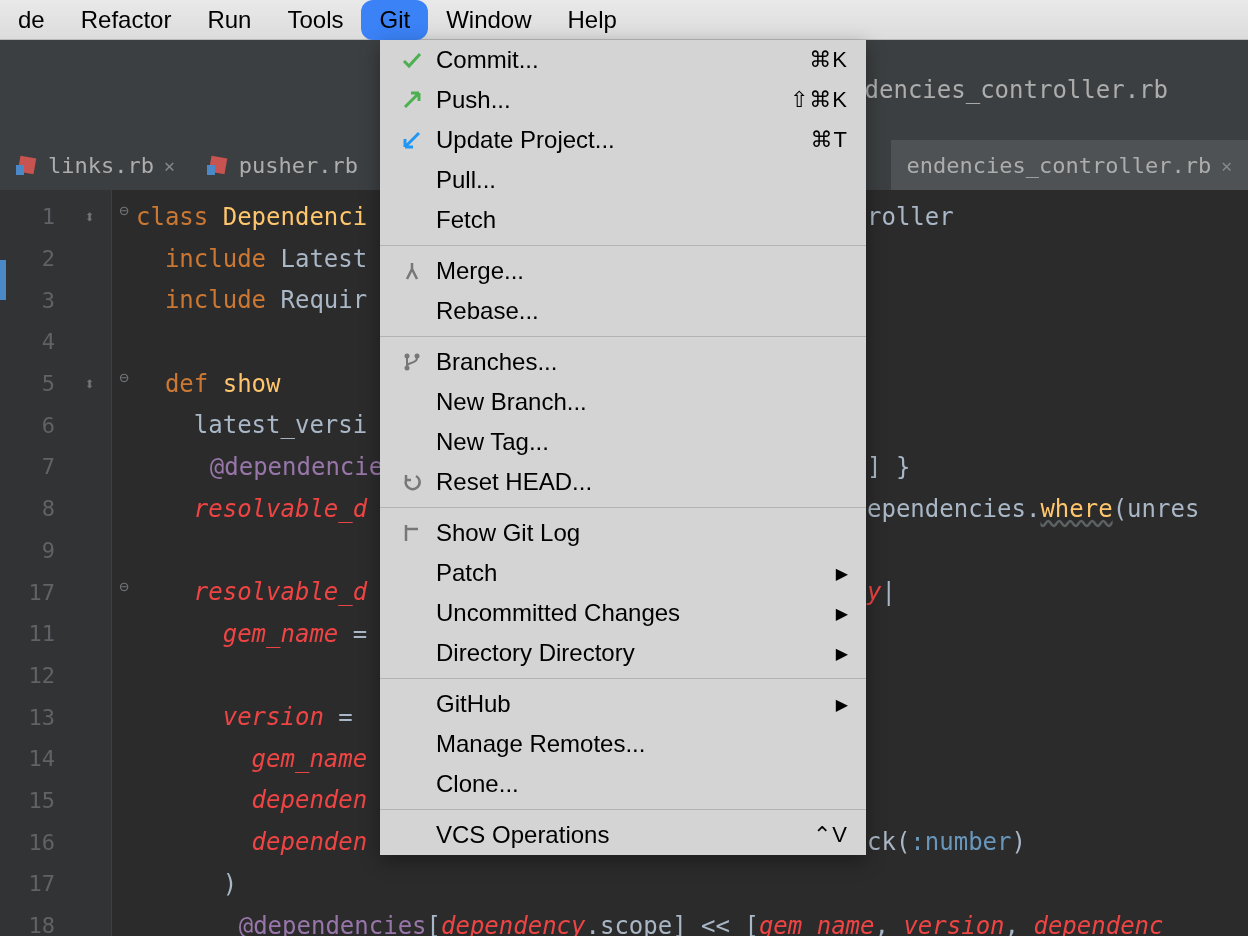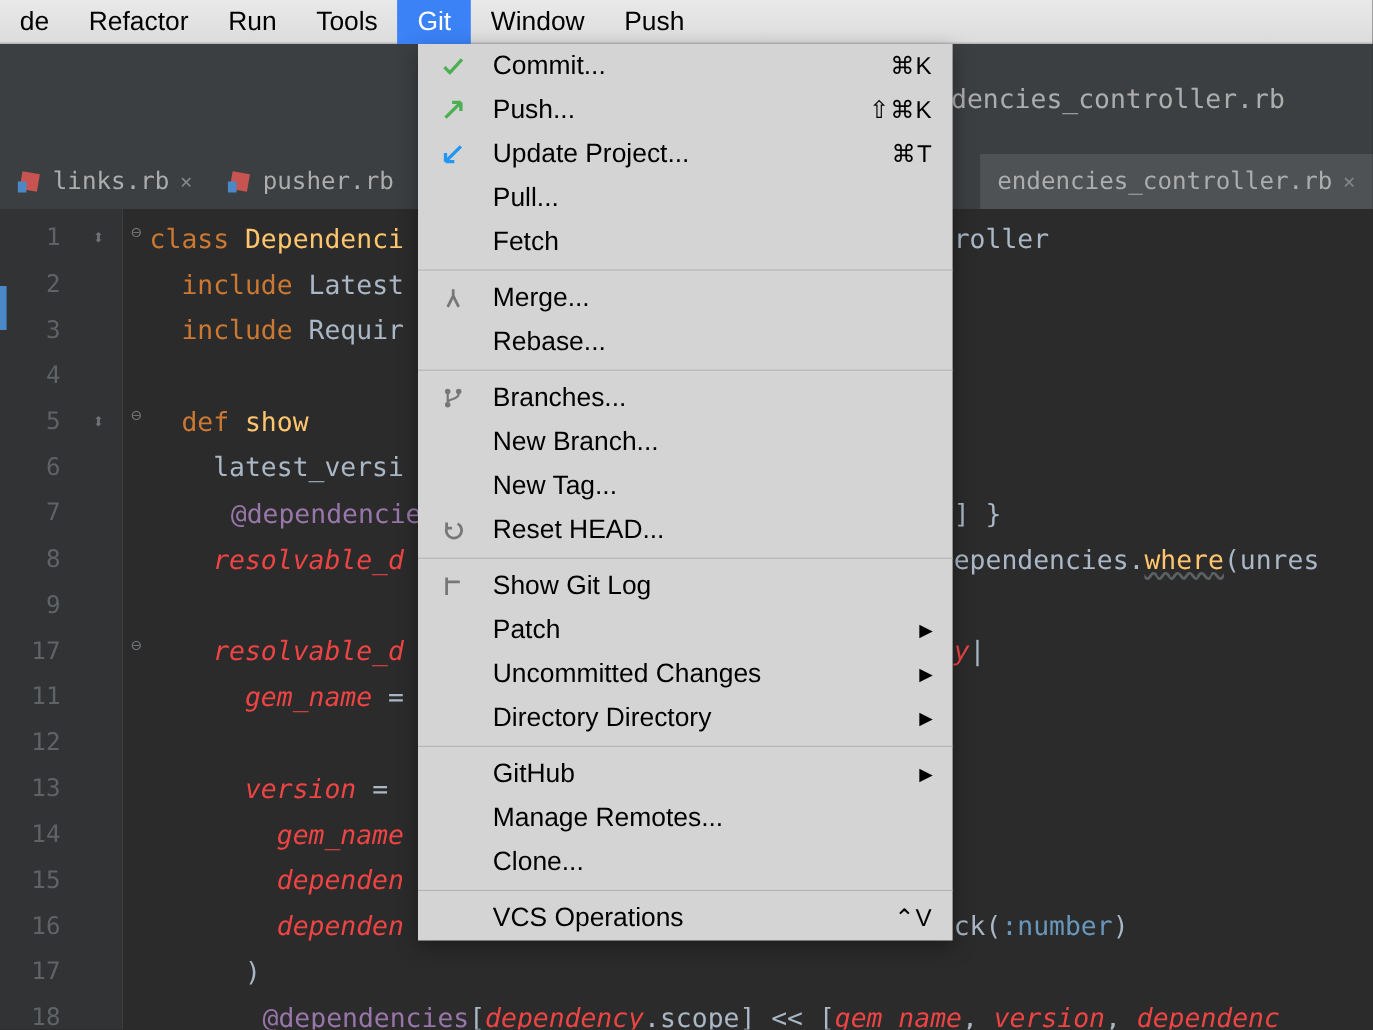--- a/index.html
+++ b/index.html
@@ -22,21 +22,22 @@
     font-size: 24px;
     color: #000;
     padding-left: 0;
   }
   .menubar .menu-item {
     padding: 6px 18px;
     cursor: default;
   }
   .menubar .menu-item.active {
     background: #3b82f6;
-    color: #ffffff;
+    color: #000000;
+    border-radius: 12px;
   }
 
   
   .breadcrumb {
     height: 100px;
     background: #3c3f41;
     display: flex;
     align-items: center;
     justify-content: flex-end;
     font-family: "Menlo", monospace;
@@ -162,42 +163,42 @@
     display: flex;
     align-items: center;
     height: 40px;
     padding: 0 18px 0 18px;
     gap: 10px;
   }
   .dd-item .dd-icon {
     width: 28px;
     display:flex; align-items:center; justify-content:center;
   }
-  .dd-item .dd-label { flex: 1; margin-left: 12px; }
+  .dd-item .dd-label { flex: 1; }
   .dd-item .dd-short { color: #000; font-size: 22px; letter-spacing: 1px; }
   .dd-item .dd-arrow { font-size: 16px; }
   .dd-sep {
     height: 1px;
     background: #b3b3b3;
     margin: 5px 0;
   }
   .dd-item.noicon .dd-icon { visibility: hidden; }
   .dd-item.noicon { padding-left:18px; }
 </style>
 </head>
 <body>
 
 <div class="menubar">
   <div class="menu-item">de</div>
   <div class="menu-item">Refactor</div>
   <div class="menu-item">Run</div>
   <div class="menu-item">Tools</div>
   <div class="menu-item active">Git</div>
   <div class="menu-item">Window</div>
-  <div class="menu-item">Push</div>
+  <div class="menu-item">Help</div>
 </div>
 
 <div class="breadcrumb">
   <span>ndencies_controller.rb</span>
 </div>
 
 <div class="tabbar">
   <div class="tab">
     <span class="file-icon">
       <svg width="22" height="22" viewBox="0 0 22 22">

